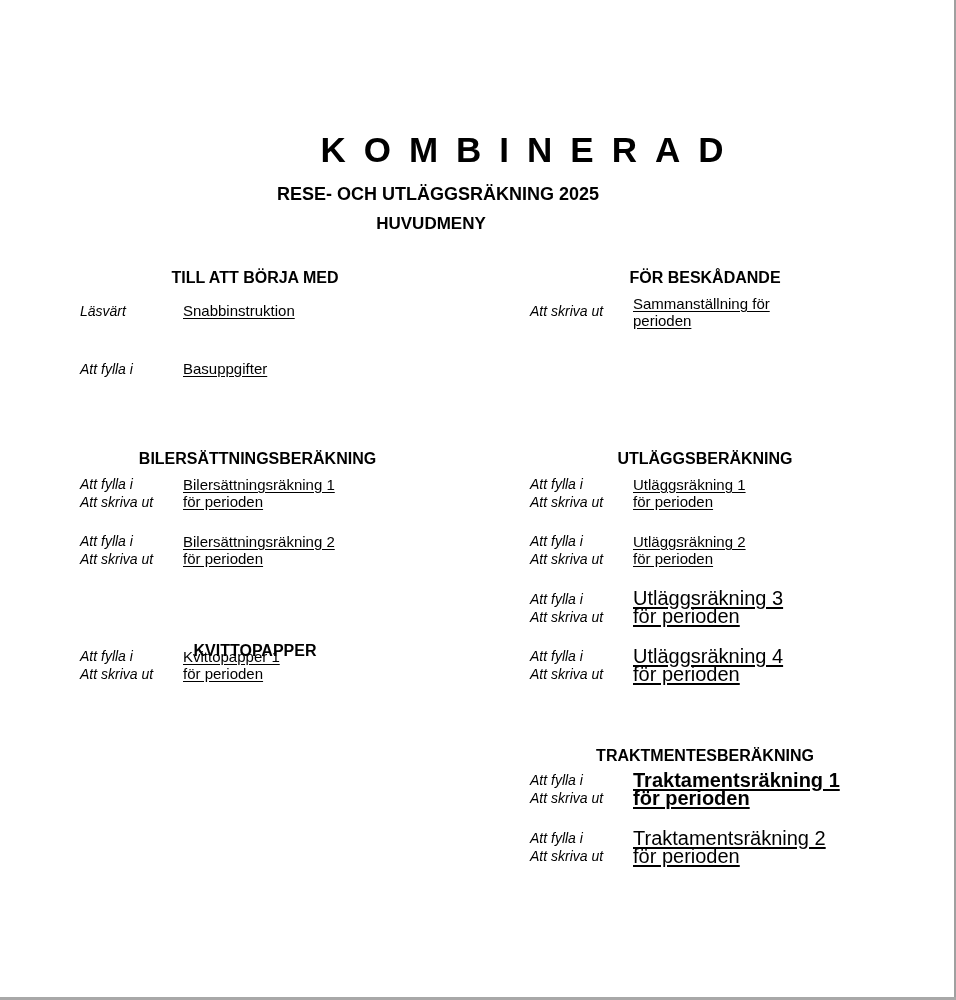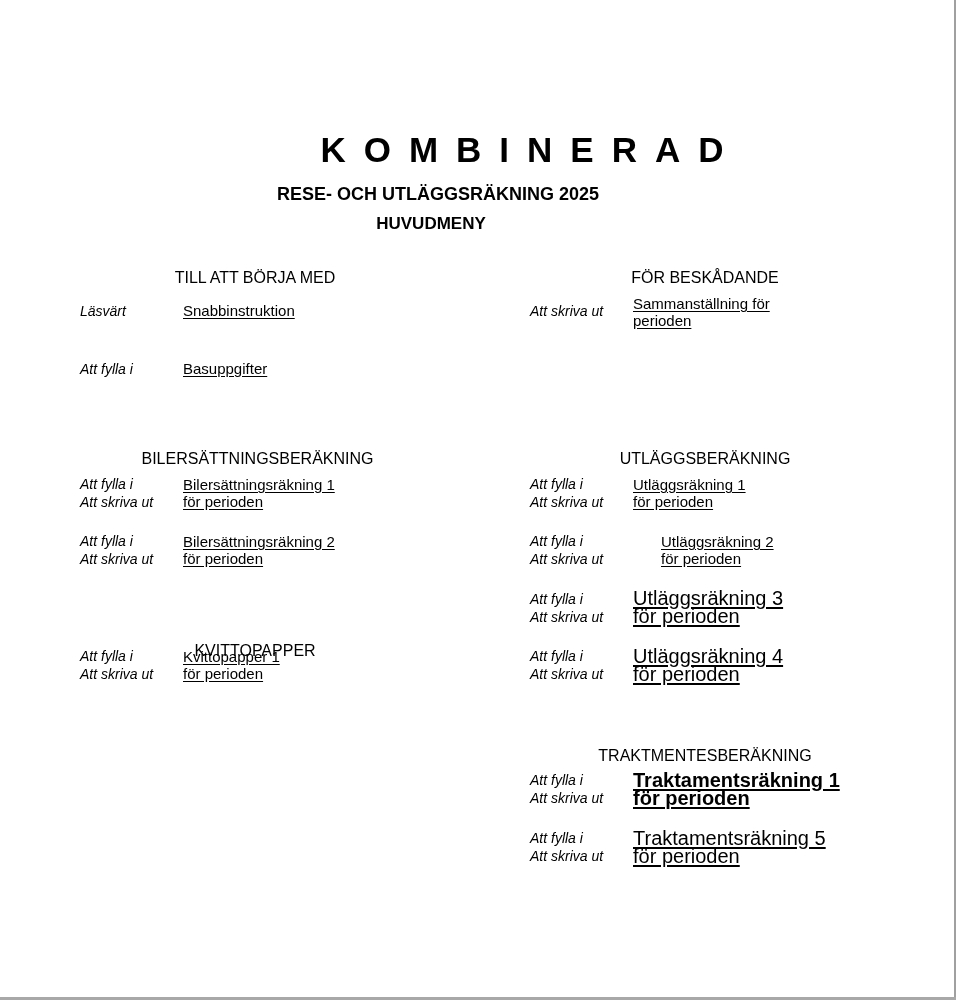--- a/index.html
+++ b/index.html
@@ -48,21 +48,21 @@
     }
     .subtitle2 {
       left: 0; width: 862px; text-align: center;
       top: 212px;
       font-size: 17px;
       font-weight: bold;
       line-height: 24px;
     }
     .section-heading {
       font-size: 16px;
-      font-weight: normal;
+      font-weight: bold;
       line-height: 20px;
       text-align: center;
     }
     .lbl {
       font-size: 14px;
       font-style: italic;
       line-height: 18px;
     }
     .lnk {
       font-size: 15px;
@@ -138,21 +138,21 @@
 </div>
 <div class="abs" style="left:633px; top:476px;">
   <div class="lnk">Utläggsräkning 1</div>
   <div class="lnk">för perioden</div>
 </div>
 
 <div class="abs" style="left:530px; top:532px;">
   <div class="lbl">Att fylla i</div>
   <div class="lbl">Att skriva ut</div>
 </div>
-<div class="abs" style="left:633px; top:533px;margin-left:28px;">
+<div class="abs" style="left:633px; top:533px;">
   <div class="lnk">Utläggsräkning 2</div>
   <div class="lnk">för perioden</div>
 </div>
 
 <div class="abs" style="left:530px; top:590px;">
   <div class="lbl">Att fylla i</div>
   <div class="lbl">Att skriva ut</div>
 </div>
 <div class="abs" style="left:633px; top:589px;">
   <div class="lnk big">Utläggsräkning 3</div>
@@ -177,15 +177,15 @@
 <div class="abs" style="left:633px; top:771px;font-weight:bold;">
   <div class="lnk big">Traktamentsräkning 1</div>
   <div class="lnk big">för perioden</div>
 </div>
 
 <div class="abs" style="left:530px; top:829px;">
   <div class="lbl">Att fylla i</div>
   <div class="lbl">Att skriva ut</div>
 </div>
 <div class="abs" style="left:633px; top:829px;">
-  <div class="lnk big">Traktamentsräkning 5</div>
+  <div class="lnk big">Traktamentsräkning 2</div>
   <div class="lnk big">för perioden</div>
 </div>
 
 </body></html>

